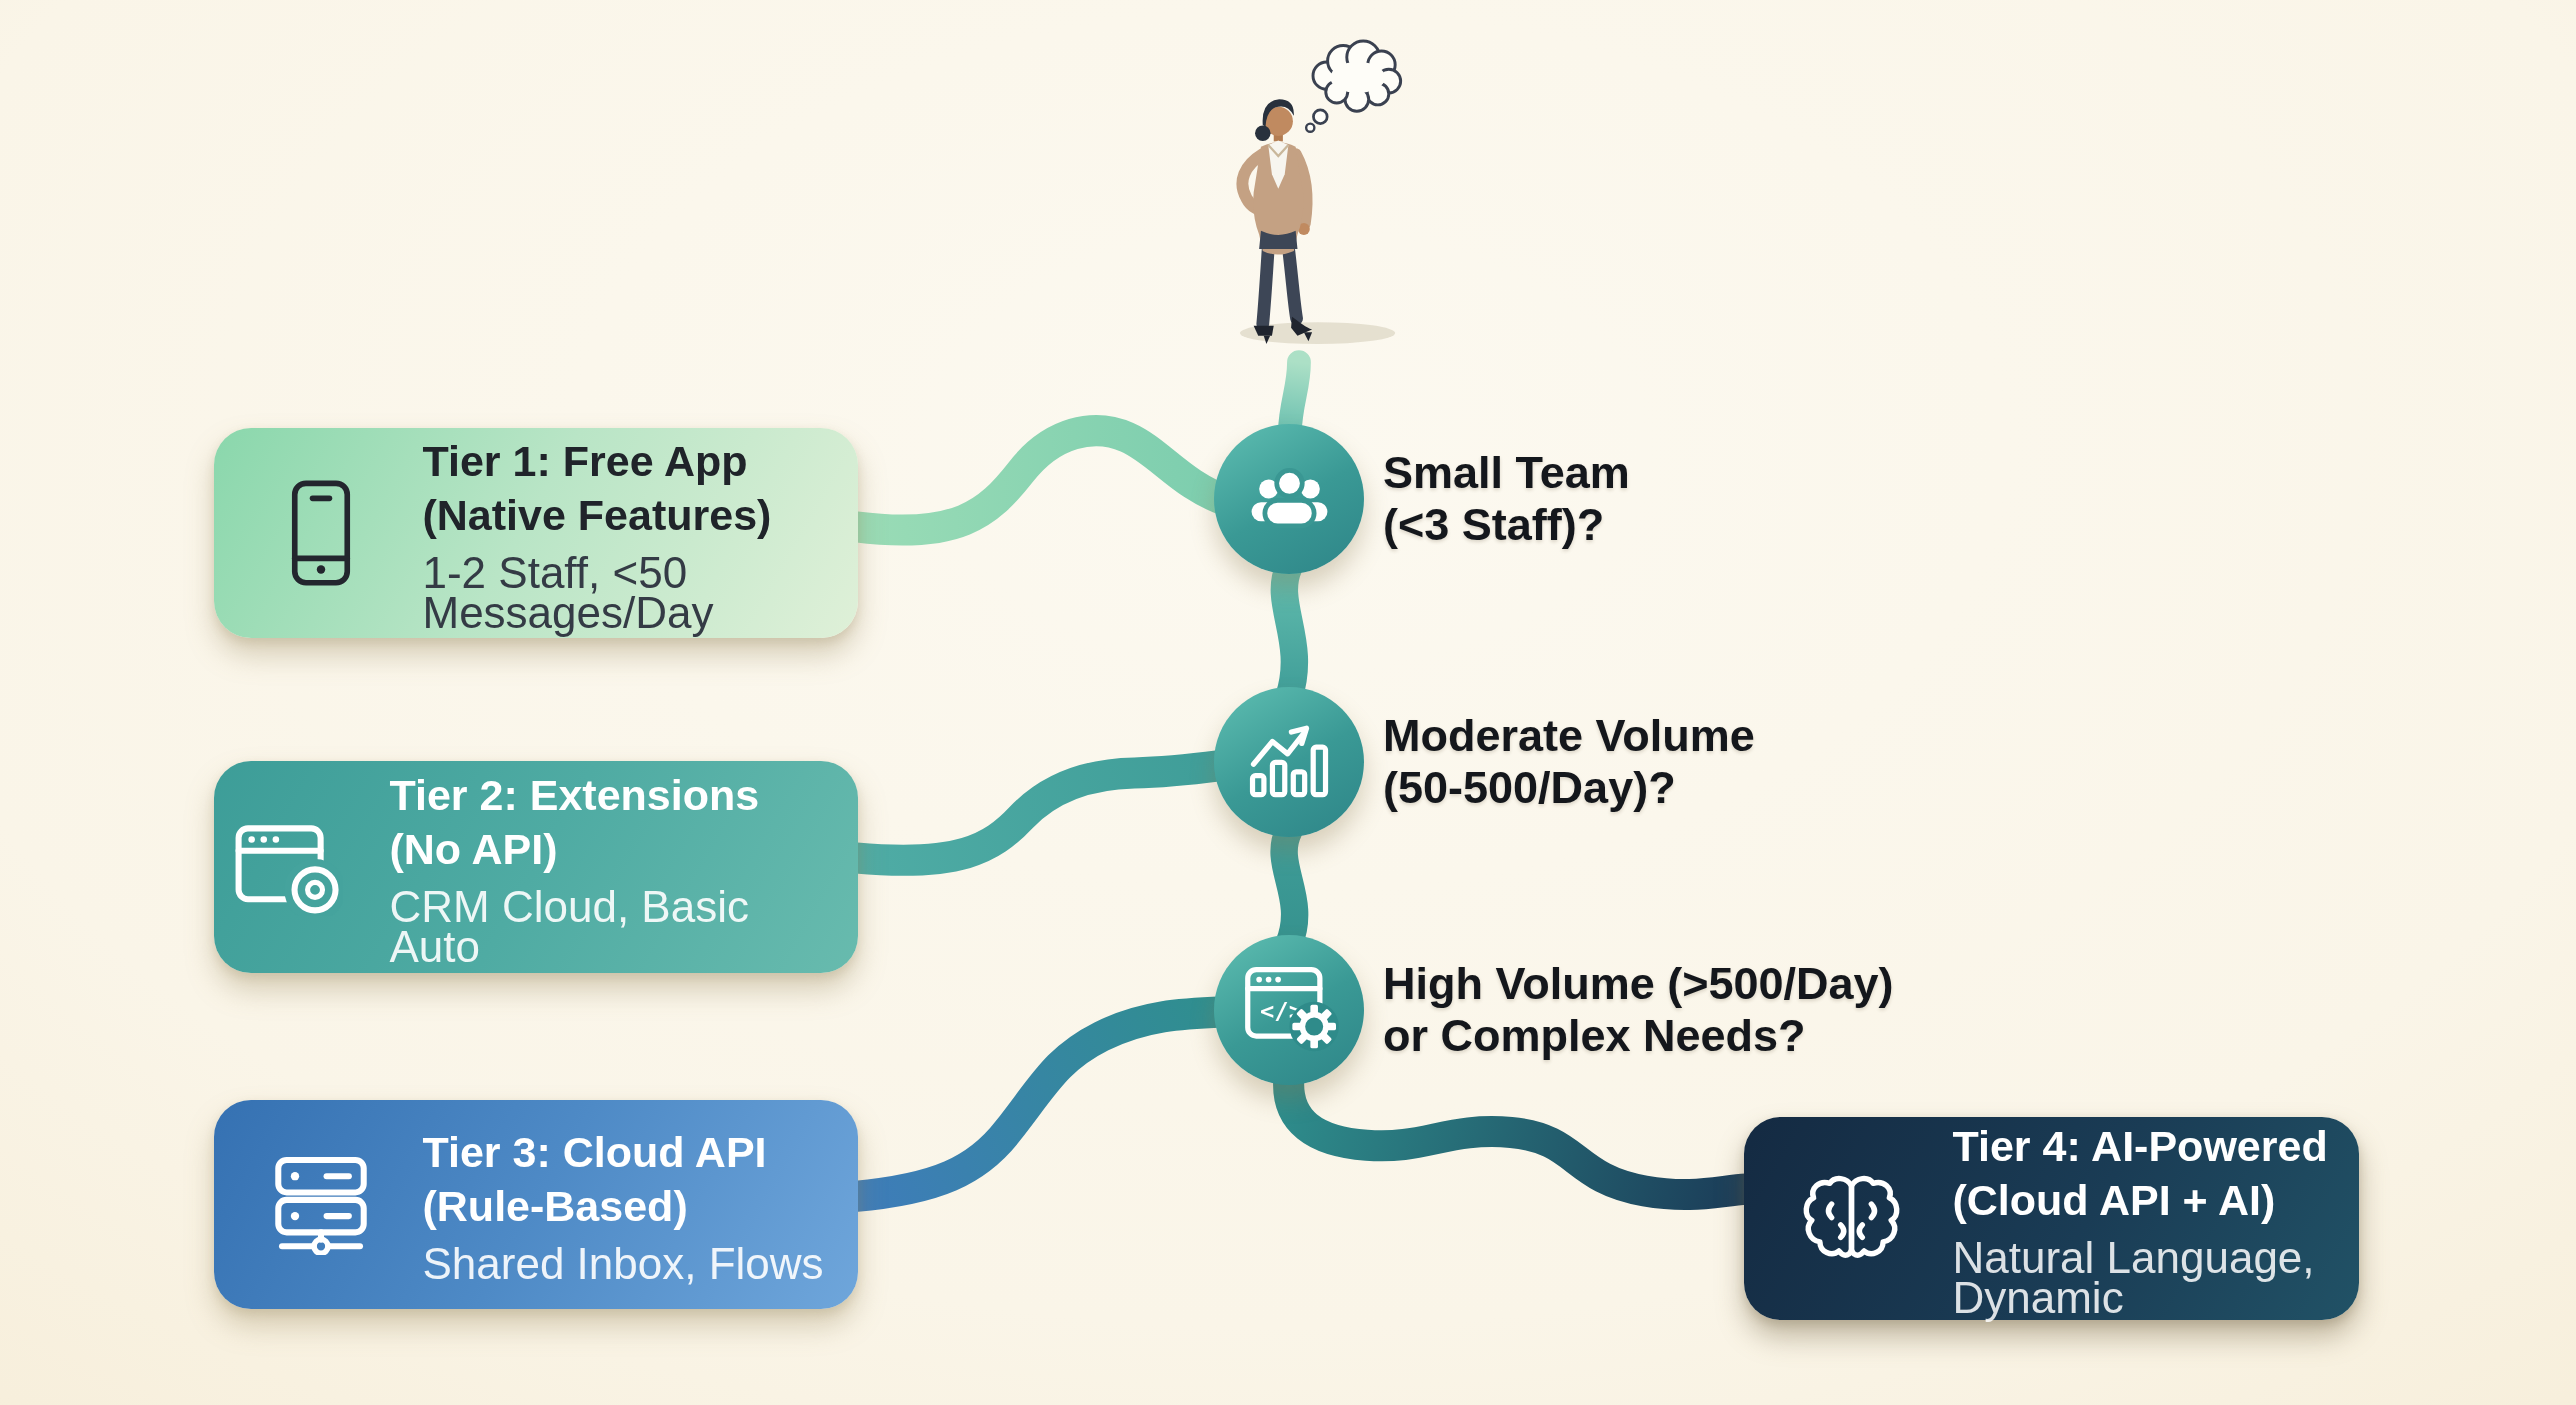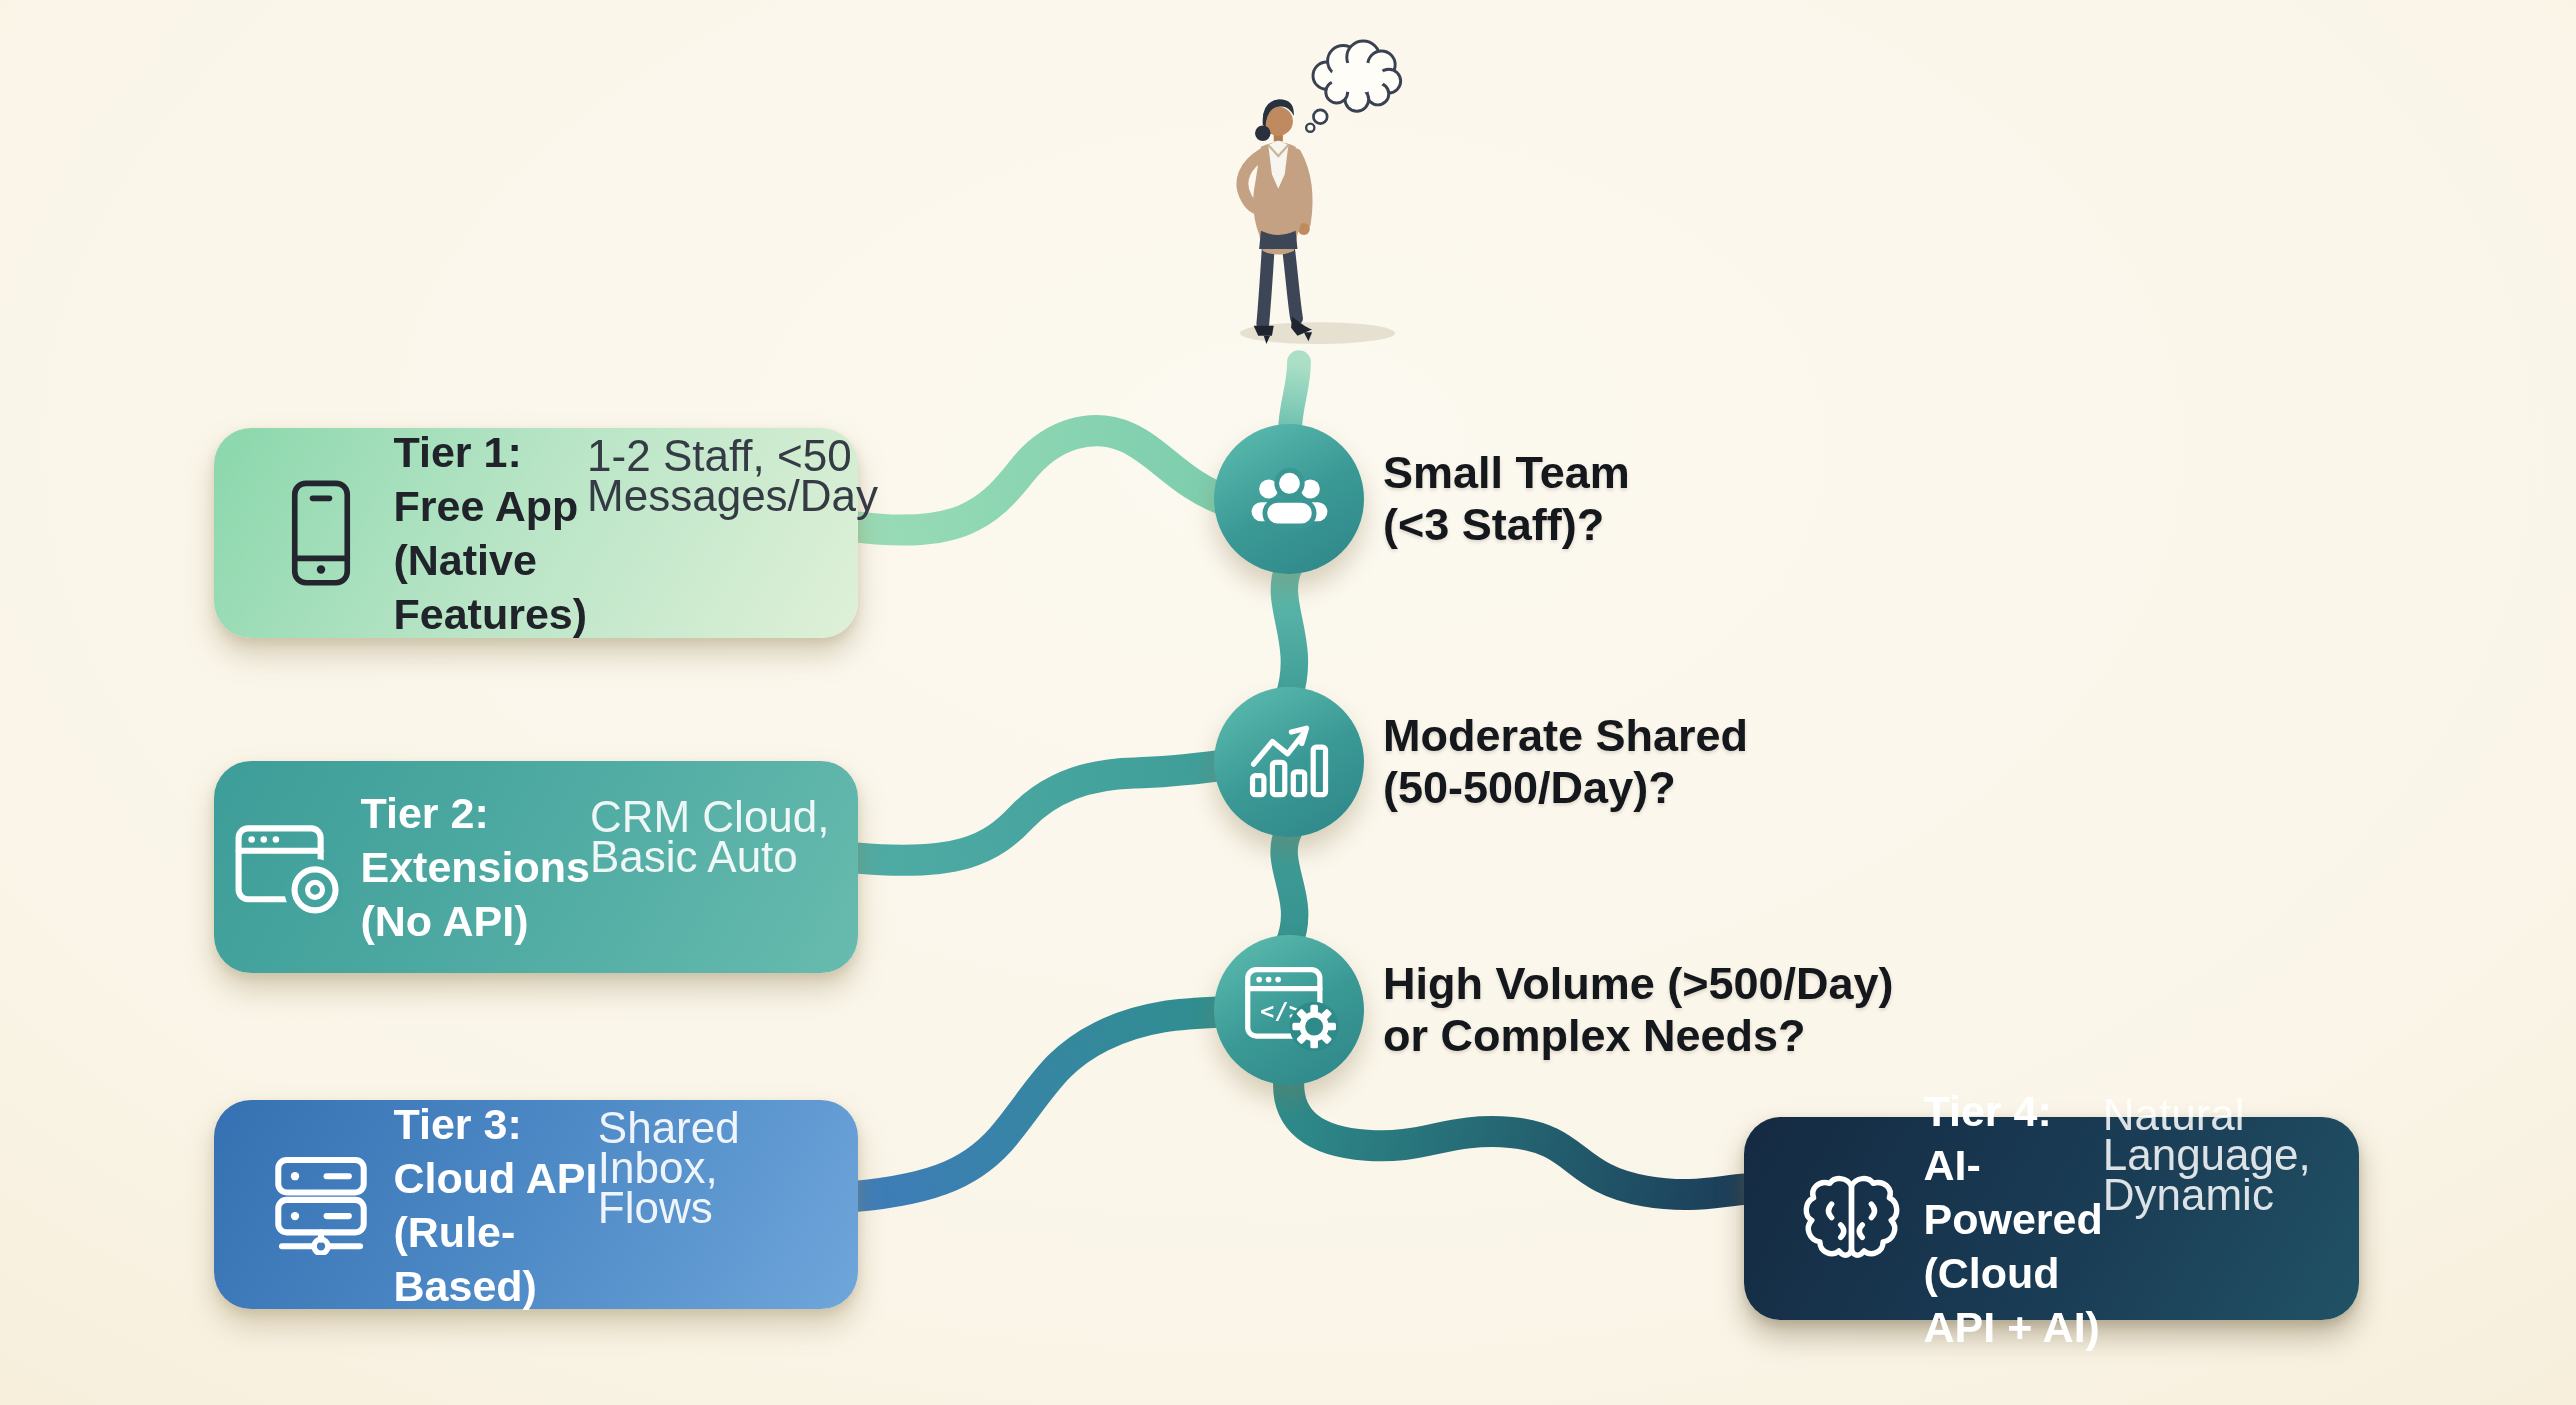--- a/index.html
+++ b/index.html
@@ -22,21 +22,21 @@
   .decision-label{position:absolute;left:1383px;z-index:4;color:#14171C;
     font-size:45px;font-weight:700;line-height:52px;white-space:nowrap;
     text-shadow:0 1.8px 3.7px rgba(70,58,30,.18);}
   .dl-1{top:447px;} .dl-2{top:710px;} .dl-3{top:958px;}
 
   
   .card{position:absolute;left:214px;width:644px;border-radius:37px;z-index:3;
     display:flex;align-items:center;padding:0 22px 0 51px;box-sizing:border-box;
     box-shadow:0 16.5px 27.4px rgba(150,132,88,.35),0 4.6px 9.1px rgba(150,132,88,.18);}
   .card .icon-wrap{width:112px;flex:0 0 112px;display:flex;align-items:center;justify-content:center;margin-right:16.5px;}
-  .card .txt{display:flex;}
+  .card .txt{display:flex;flex-direction:column;margin-left:29px;}
   .card-title{font-size:43px;font-weight:700;line-height:54px;color:#FFFFFF;}
   .card-sub{font-size:44px;line-height:40px;margin-top:11px;color:rgba(255,255,255,.9);}
   .card-1{top:428px;height:210px;background:linear-gradient(120deg,#8AD7AC 0%,#B9E5C6 48%,#DFF0D8 100%);}
   .card-1 .card-title{color:#20242A;}
   .card-1 .card-sub{color:#343B45;}
   .card-2{top:761px;height:212px;background:linear-gradient(120deg,#3D9D98 0%,#4FABA3 50%,#68BBAE 100%);padding-left:18px;}
   .card-3{top:1100px;height:209px;background:linear-gradient(120deg,#3571B2 0%,#4E8AC6 50%,#6FA6DB 100%);align-items:center;}
   .card-4{left:1744px;top:1117px;width:615px;height:203px;
     background:linear-gradient(120deg,#142A42 0%,#1A3C55 55%,#215266 100%);
     box-shadow:0 16.5px 27.4px rgba(110,96,62,.4),0 4.6px 9.1px rgba(110,96,62,.2);}
@@ -151,21 +151,21 @@
         <path d="M10 52 L30 28 L46 41 L64 18"></path>
         <path d="M50 18 L66 14 L61 30"></path>
         <rect x="9" y="64" width="12" height="20" rx="3"></rect>
         <rect x="30" y="50" width="13" height="34" rx="3"></rect>
         <rect x="52" y="60" width="12" height="24" rx="3"></rect>
         <rect x="73" y="34" width="13" height="50" rx="3"></rect>
       </svg>
     </span>
   </div>
   <div class="decision-label dl-2">
-    <div>Moderate Shared</div>
+    <div>Moderate Volume</div>
     <div>(50-500/Day)?</div>
   </div>
 
   <div class="node node-3">
     <span>
       <svg width="99" height="93" viewBox="0 0 104 98" fill="none" stroke-linecap="round">
         <rect x="8" y="8" width="76" height="70" rx="9" stroke="#FFFFFF" stroke-width="5.5"></rect>
         <path d="M8 28 H84" stroke="#FFFFFF" stroke-width="5.5"></path>
         <circle cx="20" cy="18.5" r="3" fill="#FFFFFF"></circle>
           <circle cx="30" cy="18.5" r="3" fill="#FFFFFF"></circle>

